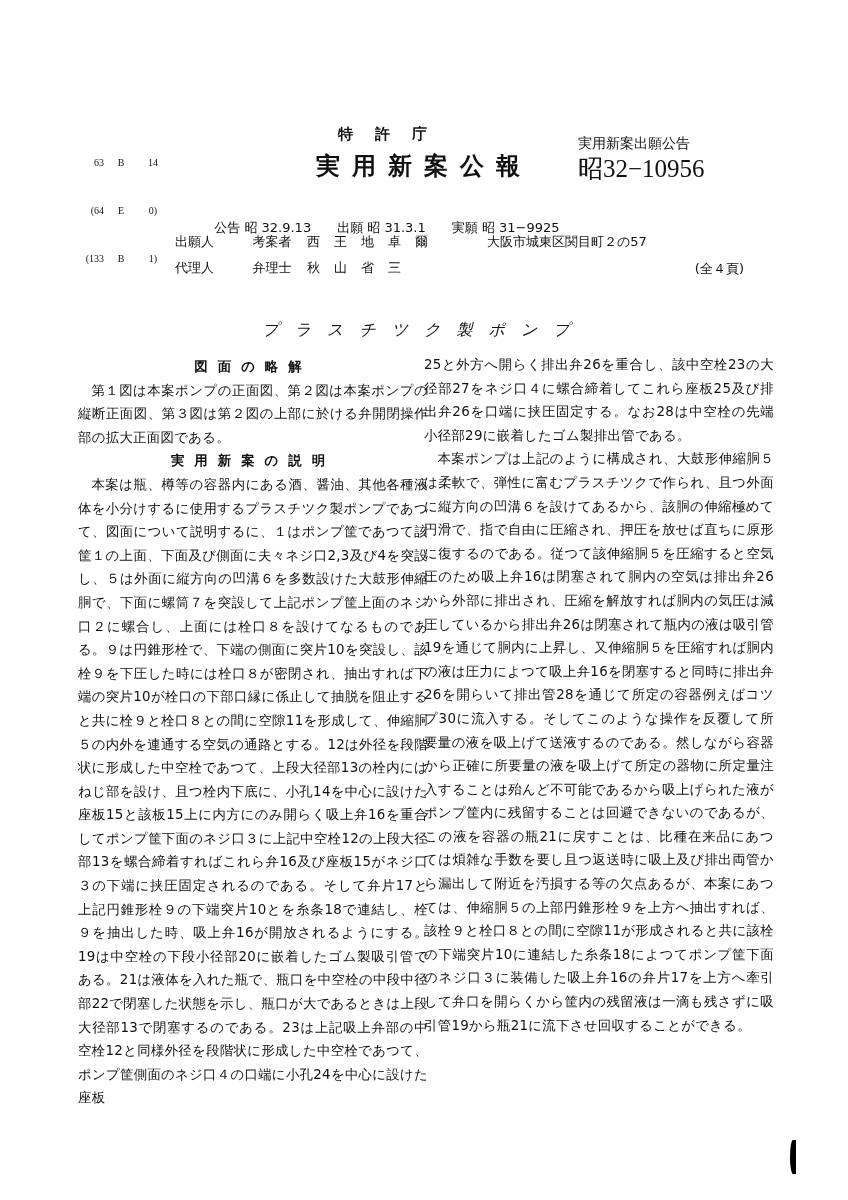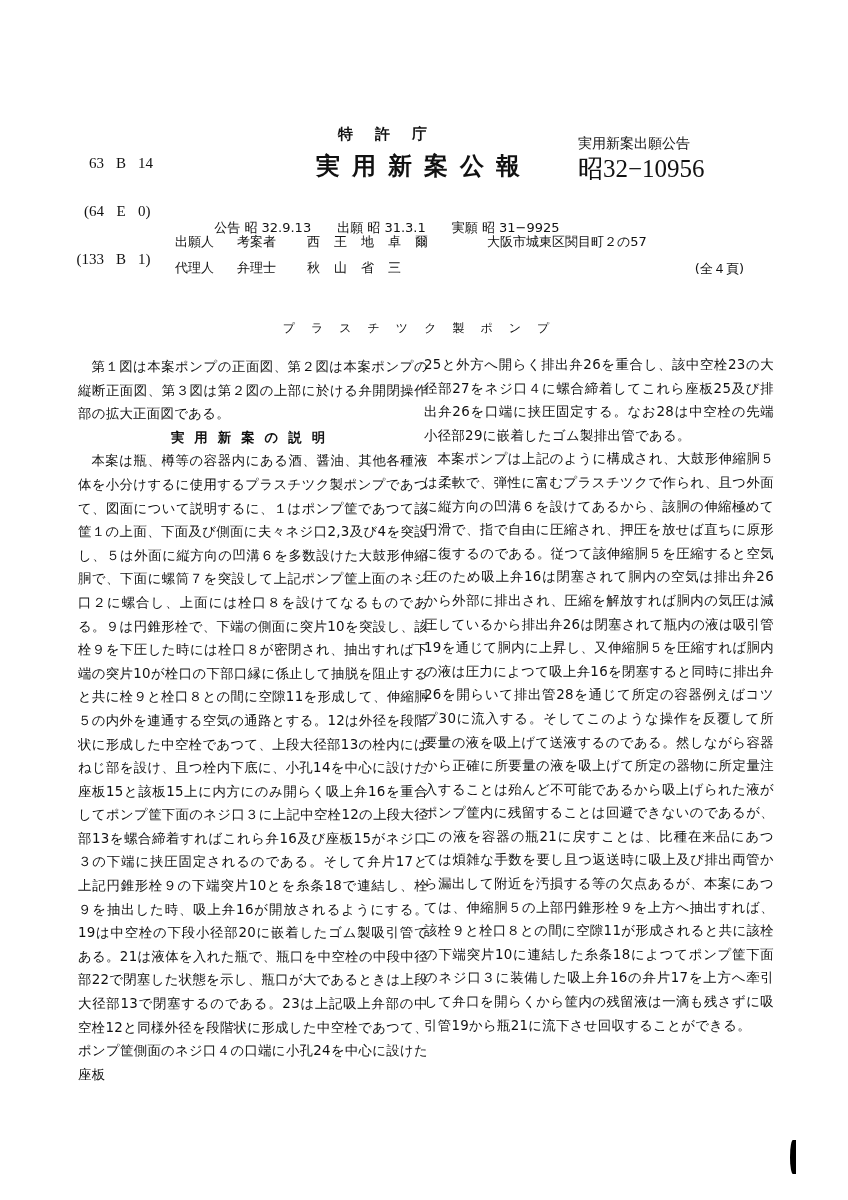--- a/index.html
+++ b/index.html
@@ -1,38 +1,38 @@
 <!DOCTYPE html>
 <html><head>
 <meta charset="utf-8">
 <style>
   html, body { margin: 0; padding: 0; background: #ffffff; }
   body {
     width: 848px; height: 1200px; position: relative; overflow: hidden;
     font-family: "DejaVu Serif", "Liberation Serif", serif; color: #111111;
   }
   .abs { position: absolute; }
-  .classif { left: 62px; top: 123px; font-family: "Liberation Serif", serif; font-size: 15px; line-height: 16px; white-space: pre; }
+  .classif { left: 62px; top: 123px; font-family: "Liberation Serif", serif; font-size: 10px; line-height: 16px; white-space: pre; }
   .classif div { display: flex; }
   .classif .c1 { width: 42px; text-align: right; }
   .classif .c2 { width: 34px; text-align: center; }
-  .classif .c3 { width: 30px; text-align: left; }
+  .classif .c3 { width: 30px; text-align: center; }
   .agency { left: 338px; top: 125px; font-size: 15px; font-weight: bold; letter-spacing: 22px; font-family: "DejaVu Sans", sans-serif; }
   .gazette { left: 316px; top: 150px; font-size: 24px; font-weight: bold; letter-spacing: 12px; font-family: "DejaVu Sans", sans-serif; }
   .pubtype { left: 578px; top: 135px; font-size: 14px; font-family: "DejaVu Sans", sans-serif; }
   .pubnum { left: 578px; top: 152px; font-size: 25px; font-family: "Liberation Serif", serif; letter-spacing: 0px; }
   .dates { left: 206px; top: 204px; font-size: 13px; font-family: "DejaVu Sans", sans-serif; white-space: pre; }
   .dates span { margin-right: 26px; }
   .party { left: 175px; font-size: 13px; font-family: "DejaVu Sans", sans-serif; white-space: pre; display: flex; }
   .party .role1 { width: 62px; }
-  .party .role2 { width: 70px; }
+  .party .role2 { width: 70px; text-align: center; }
   .party .name { width: 180px; letter-spacing: 14px; }
   .party .addr { }
   .pages { right: 104px; top: 260px; font-size: 13px; font-family: "DejaVu Sans", sans-serif; }
-  .title { left: 0; width: 848px; top: 320px; text-align: center; font-size: 12px; letter-spacing: 16px; font-family: "DejaVu Sans", sans-serif; }
+  .title { left: 0; width: 848px; top: 320px; text-align: center; font-size: 16px; letter-spacing: 16px; font-family: "DejaVu Sans", sans-serif; font-style: italic; }
   .col { width: 350px; font-size: 13.4px; line-height: 23.6px; font-family: "DejaVu Sans", sans-serif; letter-spacing: 0.3px; text-align: justify; }
   .col.left { left: 78px; top: 355px; }
   .col.right { left: 424px; top: 353px; }
   .heading { text-align: center; font-weight: bold; letter-spacing: 10px; }
   .para { text-indent: 1em; margin: 0; }
   .cont { margin: 0; }
   .mark { left: 790px; top: 1140px; width: 6px; height: 34px; background: #000; border-radius: 50% 0 0 50%; }
 </style>
 </head>
 <body>
@@ -61,20 +61,21 @@
 <div class="abs party" style="top:259px;">
   <span class="role1">代理人</span>
   <span class="role2">弁理士</span>
   <span class="name">秋山省三</span>
 </div>
 <div class="abs pages">(全４頁)</div>
 
 <div class="abs title">プラスチツク製ポンプ</div>
 
 <div class="abs col left">
+  <div class="heading">図面の略解</div>
   <p class="para">第１図は本案ポンプの正面図、第２図は本案ポンプの縦断正面図、第３図は第２図の上部に於ける弁開閉操作部の拡大正面図である。</p>
   <div class="heading">実用新案の説明</div>
   <p class="para">本案は瓶、樽等の容器内にある酒、醤油、其他各種液体を小分けするに使用するプラスチツク製ポンプであつて、図面について説明するに、１はポンプ筐であつて該筐１の上面、下面及び側面に夫々ネジ口2,3及び4を突設し、５は外面に縦方向の凹溝６を多数設けた大鼓形伸縮胴で、下面に螺筒７を突設して上記ポンプ筐上面のネジ口２に螺合し、上面には栓口８を設けてなるものである。９は円錐形栓で、下端の側面に突片10を突設し、該栓９を下圧した時には栓口８が密閉され、抽出すれば下端の突片10が栓口の下部口縁に係止して抽脱を阻止すると共に栓９と栓口８との間に空隙11を形成して、伸縮胴５の内外を連通する空気の通路とする。12は外径を段階状に形成した中空栓であつて、上段大径部13の栓内にはねじ部を設け、且つ栓内下底に、小孔14を中心に設けた座板15と該板15上に内方にのみ開らく吸上弁16を重合してポンプ筐下面のネジ口３に上記中空栓12の上段大径部13を螺合締着すればこれら弁16及び座板15がネジ口３の下端に挟圧固定されるのである。そして弁片17と上記円錐形栓９の下端突片10とを糸条18で連結し、栓９を抽出した時、吸上弁16が開放されるようにする。19は中空栓の下段小径部20に嵌着したゴム製吸引管である。21は液体を入れた瓶で、瓶口を中空栓の中段中径部22で閉塞した状態を示し、瓶口が大であるときは上段大径部13で閉塞するのである。23は上記吸上弁部の中空栓12と同様外径を段階状に形成した中空栓であつて、ポンプ筐側面のネジ口４の口端に小孔24を中心に設けた座板</p>
 </div>
 
 <div class="abs col right">
   <p class="cont">25と外方へ開らく排出弁26を重合し、該中空栓23の大径部27をネジ口４に螺合締着してこれら座板25及び排出弁26を口端に挟圧固定する。なお28は中空栓の先端小径部29に嵌着したゴム製排出管である。</p>
   <p class="para">本案ポンプは上記のように構成され、大鼓形伸縮胴５は柔軟で、弾性に富むプラスチツクで作られ、且つ外面に縦方向の凹溝６を設けてあるから、該胴の伸縮極めて円滑で、指で自由に圧縮され、押圧を放せば直ちに原形に復するのである。従つて該伸縮胴５を圧縮すると空気圧のため吸上弁16は閉塞されて胴内の空気は排出弁26から外部に排出され、圧縮を解放すれば胴内の気圧は減圧しているから排出弁26は閉塞されて瓶内の液は吸引管19を通じて胴内に上昇し、又伸縮胴５を圧縮すれば胴内の液は圧力によつて吸上弁16を閉塞すると同時に排出弁26を開らいて排出管28を通じて所定の容器例えばコツプ30に流入する。そしてこのような操作を反覆して所要量の液を吸上げて送液するのである。然しながら容器から正確に所要量の液を吸上げて所定の器物に所定量注入することは殆んど不可能であるから吸上げられた液がポンプ筐内に残留することは回避できないのであるが、この液を容器の瓶21に戻すことは、比種在来品にあつては煩雑な手数を要し且つ返送時に吸上及び排出両管から漏出して附近を汚損する等の欠点あるが、本案にあつては、伸縮胴５の上部円錐形栓９を上方へ抽出すれば、該栓９と栓口８との間に空隙11が形成されると共に該栓の下端突片10に連結した糸条18によつてポンプ筐下面のネジ口３に装備した吸上弁16の弁片17を上方へ牽引して弁口を開らくから筐内の残留液は一滴も残さずに吸引管19から瓶21に流下させ回収することができる。</p>
 </div>
 

